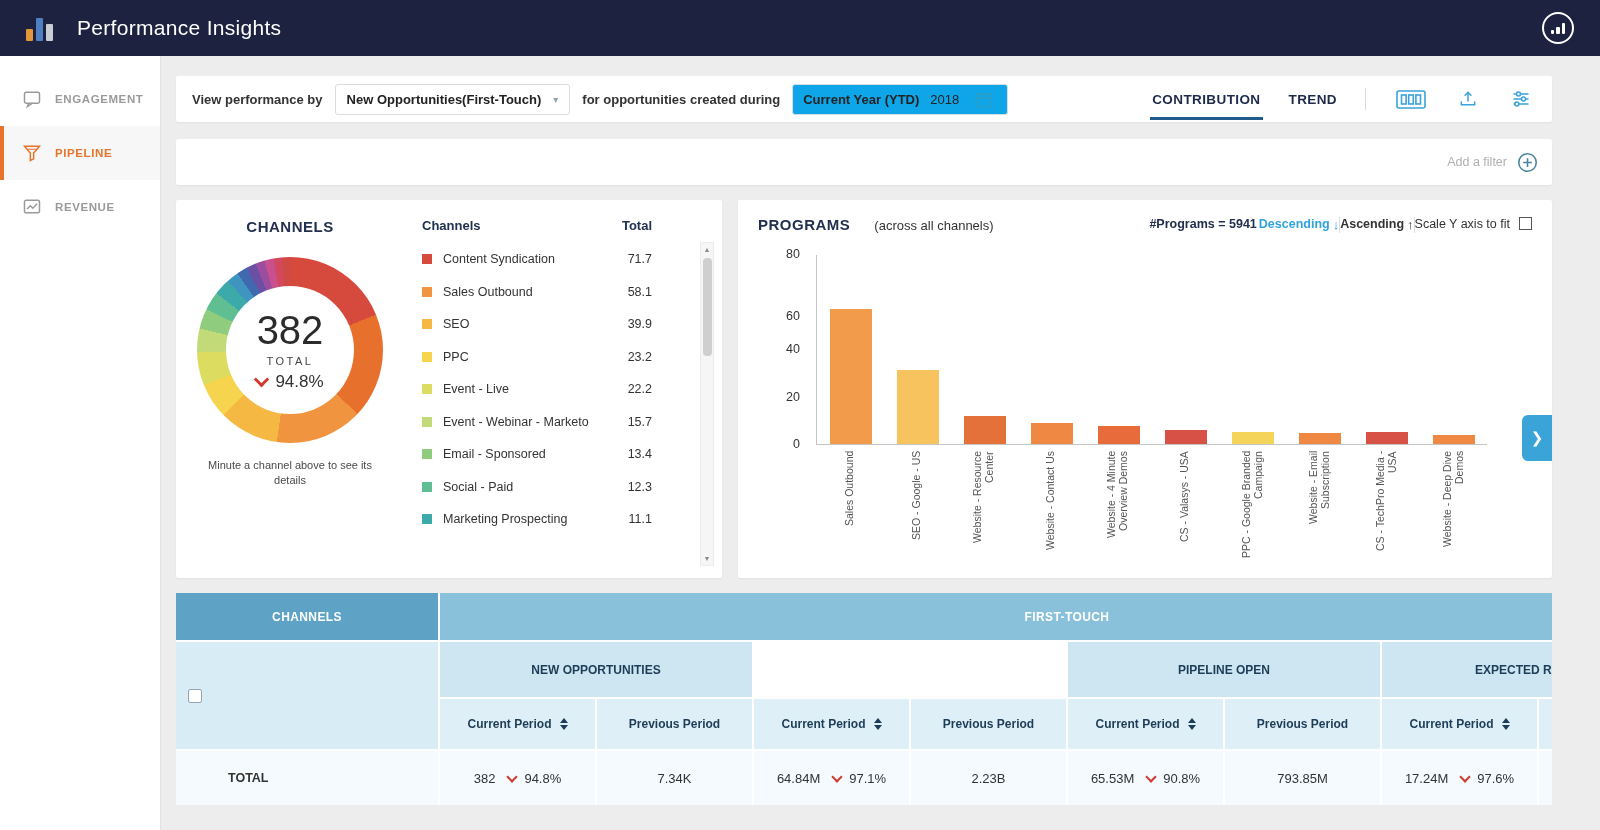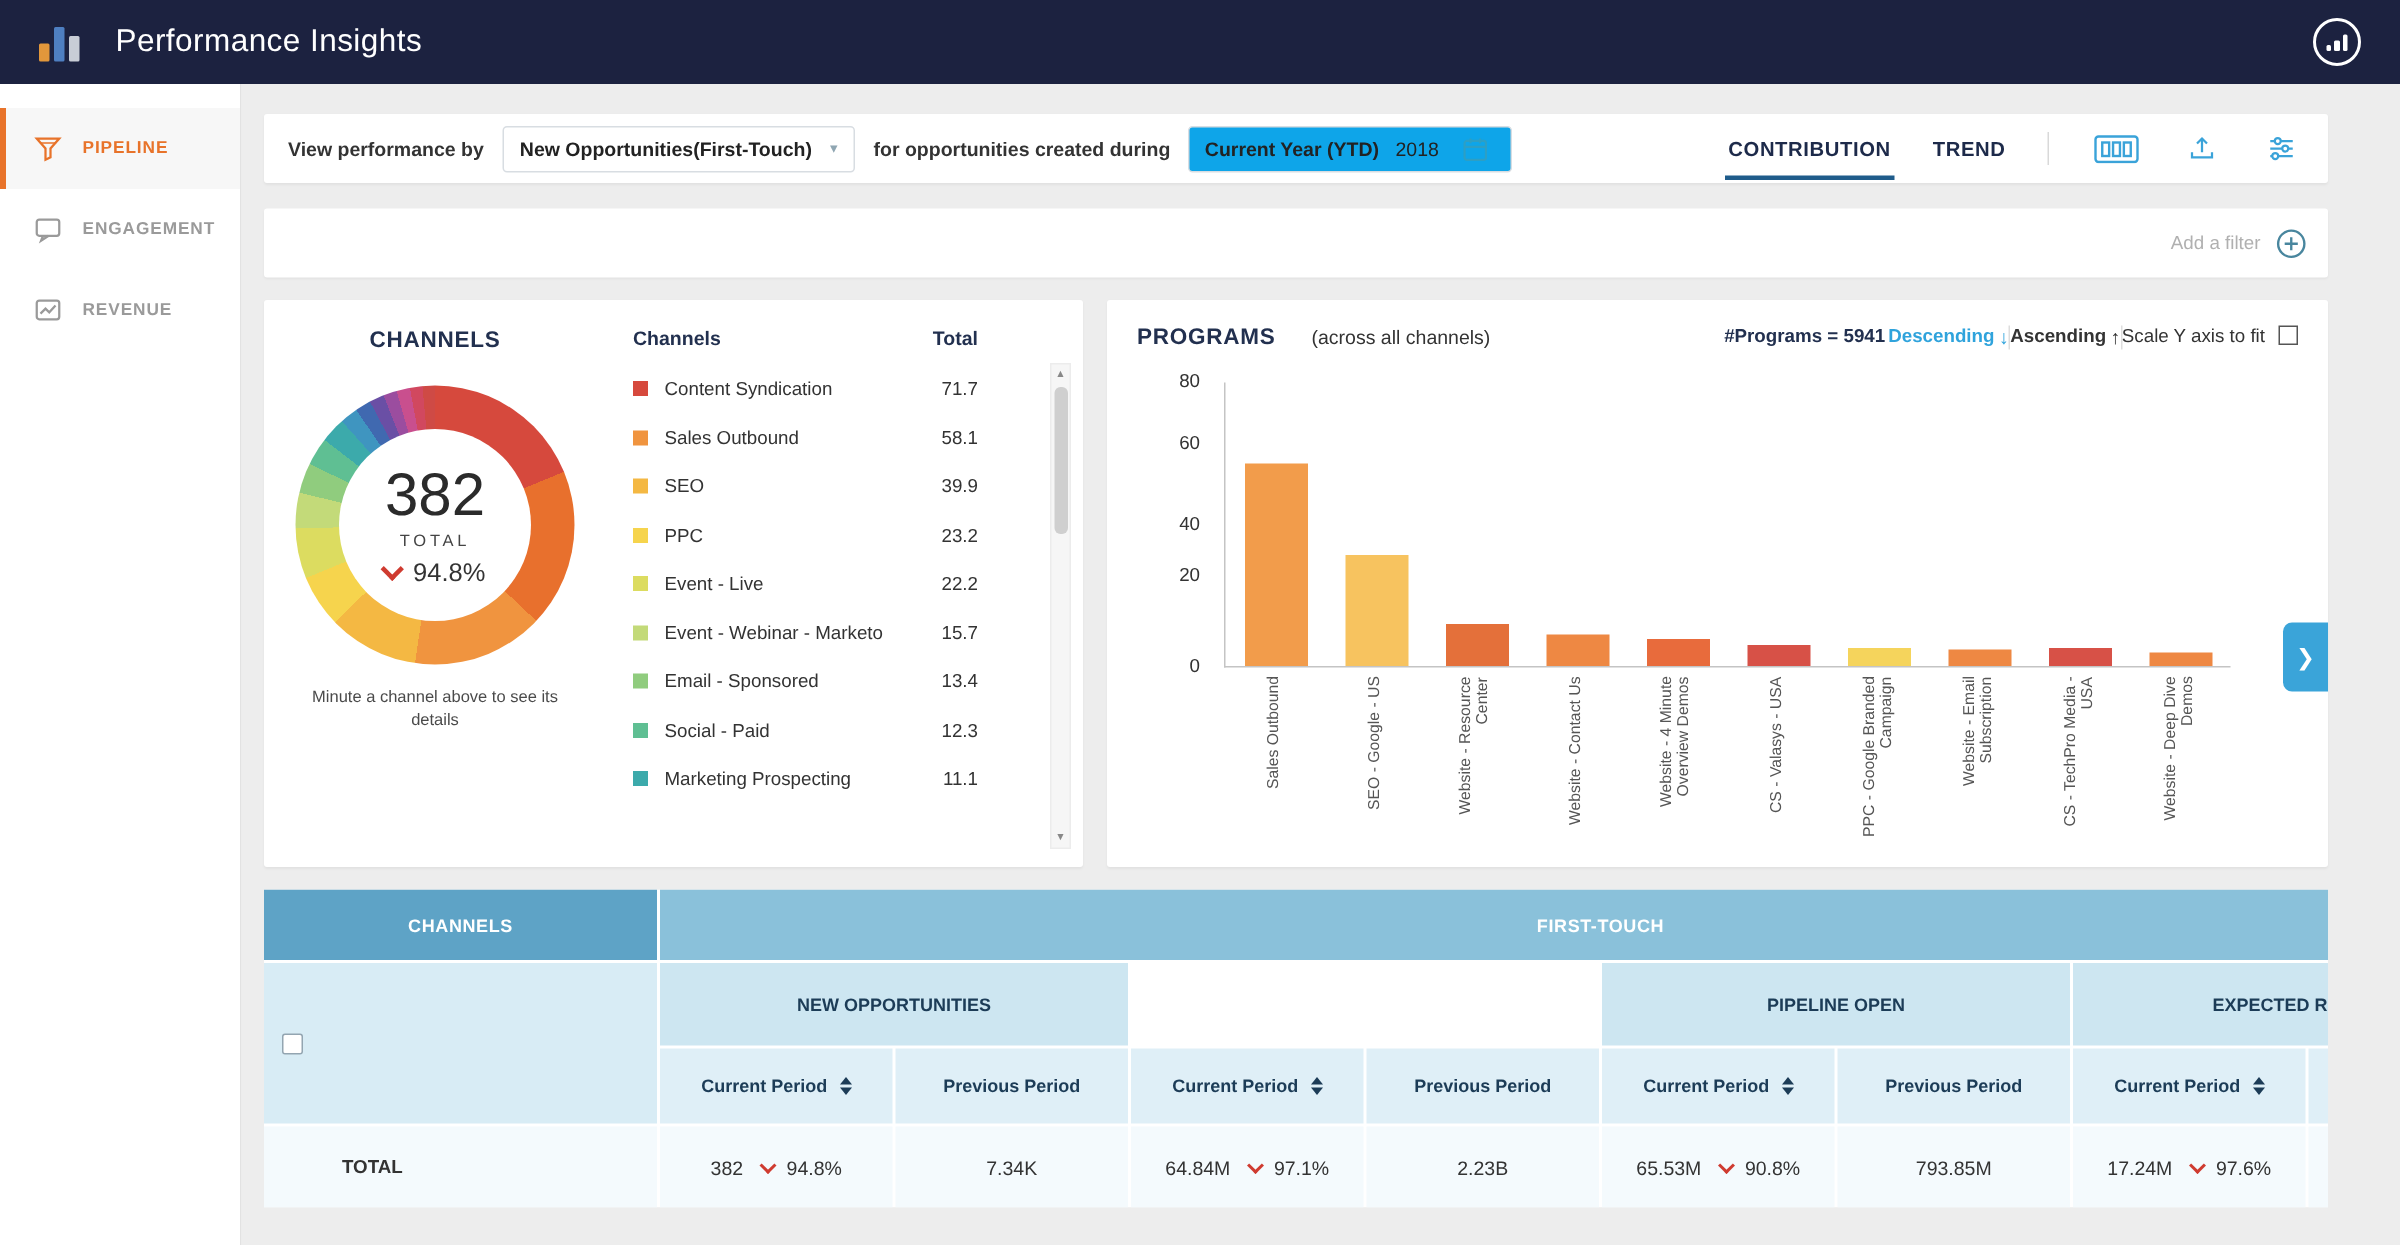--- a/index.html
+++ b/index.html
@@ -128,37 +128,37 @@
     </div>
   <div class="app-title">Performance Insights</div>
   <div class="header-circle">
       <i class="s1"></i>
       <i class="s2"></i>
       <i class="s3"></i>
     </div>
 </div>
 
 <nav class="sidebar">
+    <div class="side-item">
+      <span class="side-icon">
+        <svg width="20" height="20" viewBox="0 0 24 24" fill="none" stroke="currentColor" stroke-width="1.8">
+          <rect x="3" y="4" width="18" height="13" rx="2"></rect>
+          <path d="M8 17l-1.5 4 6-4"></path>
+        </svg>
+      </span>
+      <span class="lbl">ENGAGEMENT</span>
+    </div>
     <div class="side-item active">
       <span class="side-icon">
         <svg width="20" height="20" viewBox="0 0 24 24" fill="none" stroke="currentColor" stroke-width="1.8">
           <path d="M3 4h18l-7 8v7l-4 2v-9L3 4z"></path>
           <path d="M5.5 7.5h13" stroke-width="1.2"></path>
         </svg>
       </span>
       <span class="lbl">PIPELINE</span>
-    </div>
-    <div class="side-item">
-      <span class="side-icon">
-        <svg width="20" height="20" viewBox="0 0 24 24" fill="none" stroke="currentColor" stroke-width="1.8">
-          <rect x="3" y="4" width="18" height="13" rx="2"></rect>
-          <path d="M8 17l-1.5 4 6-4"></path>
-        </svg>
-      </span>
-      <span class="lbl">ENGAGEMENT</span>
     </div>
     <div class="side-item">
       <span class="side-icon">
         <svg width="20" height="20" viewBox="0 0 24 24" fill="none" stroke="currentColor" stroke-width="1.8">
           <rect x="3" y="4" width="18" height="15" rx="2"></rect>
           <path d="M6 14.5l4-4 3 3 5-5.5"></path>
         </svg>
       </span>
       <span class="lbl">REVENUE</span>
     </div>
@@ -320,23 +320,23 @@
           <span class="vsep2"></span>
           <span class="scale-wrap">
             <span>Scale Y axis to fit</span>
             <span class="scale-checkbox"></span>
           </span>
         </div>
       </div>
       <div class="chart-wrap">
         <div class="yaxis">
             <span class="ytick" style="top: 182px;">0</span>
-            <span class="ytick" style="top: 121px;">20</span>
+            <span class="ytick" style="top: 135px;">20</span>
             <span class="ytick" style="top: 87px;">40</span>
-            <span class="ytick" style="top: 33px;">60</span>
+            <span class="ytick" style="top: 54px;">60</span>
             <span class="ytick" style="top: -8px;">80</span>
           </div>
         <div class="plot">
             <div class="bar-slot">
               <div class="bar" style="height: 135.4px; background: rgb(242, 156, 75);"></div>
             </div>
             <div class="bar-slot">
               <div class="bar" style="height: 73.6px; background: rgb(247, 195, 95);"></div>
             </div>
             <div class="bar-slot">

